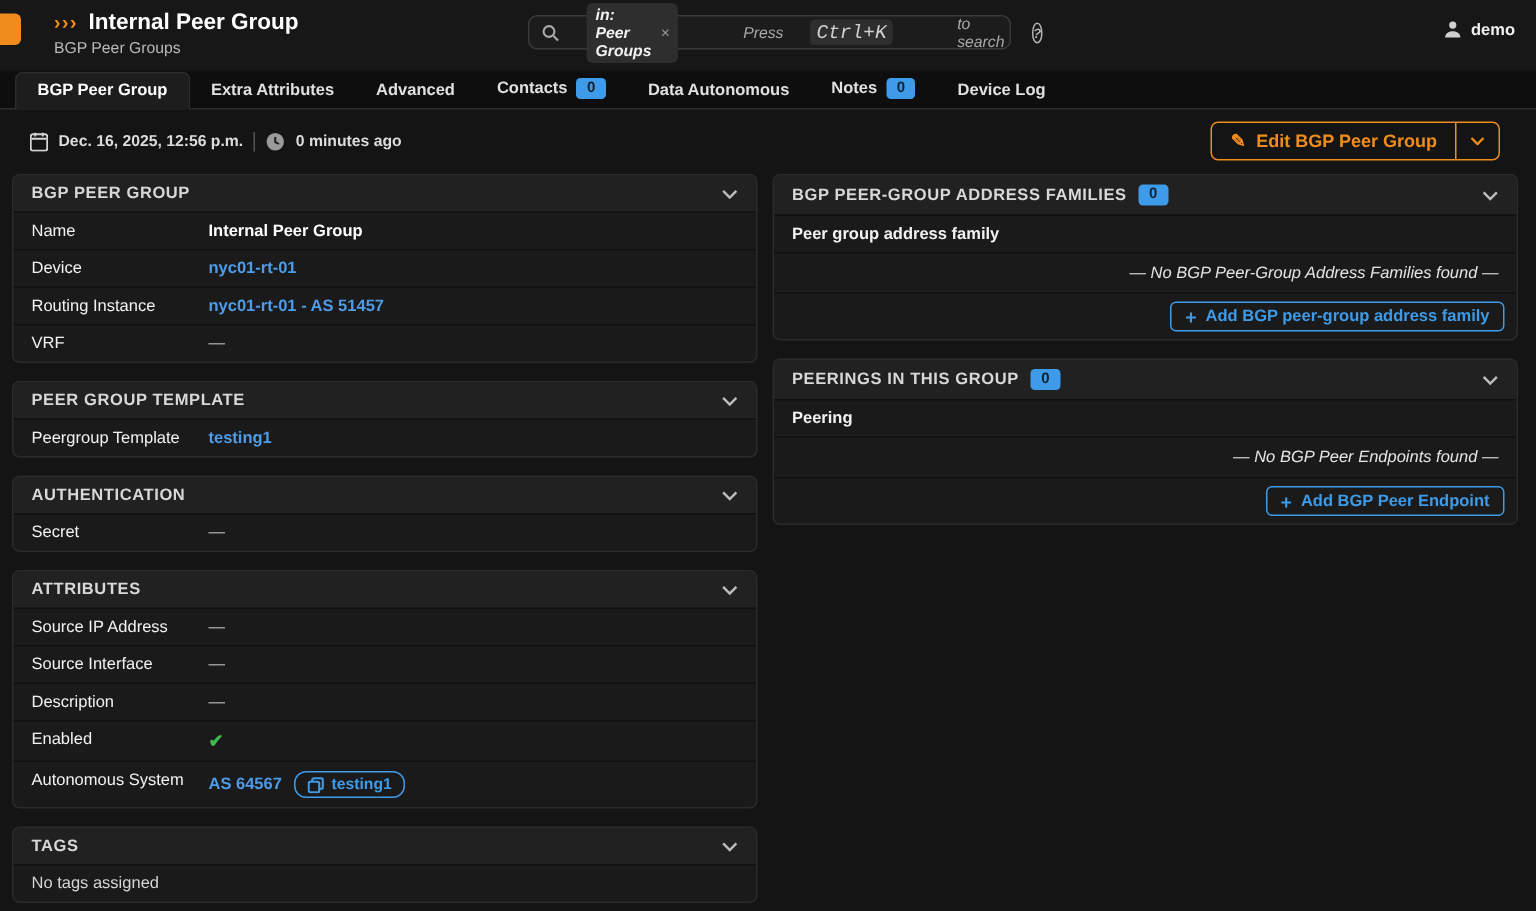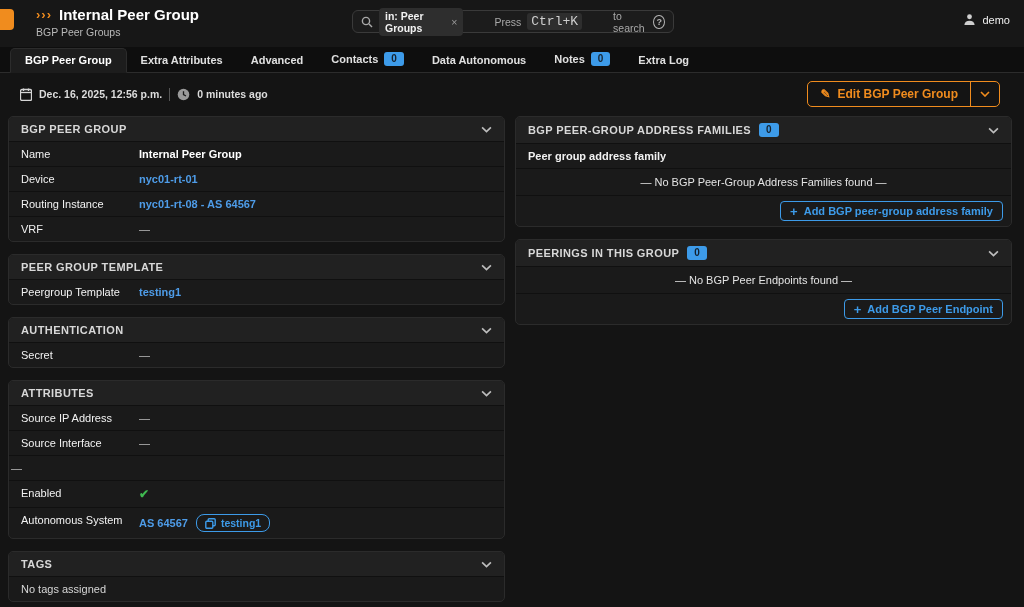--- a/index.html
+++ b/index.html
@@ -19,31 +19,31 @@
   .topbar{position:relative;height:47px;background:var(--topbar);}
   .sidebar-toggle{position:absolute;left:-6px;top:9px;width:20px;height:21px;
     background:var(--orange);border-radius:4px;border:none;cursor:pointer;}
   .title-block{position:absolute;left:36px;top:6px;}
   .title-row{display:flex;align-items:center;gap:7px;}
   .crumbs{color:var(--orange);font-weight:700;font-size:13px;letter-spacing:1px;}
   .page-title{font-size:15px;font-weight:700;color:#fff;}
   .page-subtitle{color:#b9b9b9;font-size:10.5px;margin-top:3px;}
   .searchbar{position:absolute;left:352px;top:10px;width:322px;height:23px;
     background:#1c1c1c;border:1px solid #3a3a3a;border-radius:6px;
-    display:flex;align-items:center;gap:6px;padding:0 8px;}
+    display:flex;align-items:center;gap:18px;padding:0 8px;font-style:italic;}
   .chip{background:#2e2e2e;border-radius:4px;padding:2px 6px;display:flex;gap:6px;align-items:center;
     font-weight:700;color:#f2f2f2;font-size:10.5px;}
   .chip-x{color:#9a9a9a;font-weight:400;cursor:pointer;}
   .search-hint{color:#a9a9a9;font-size:10.5px;padding-left:25px;}
   .kbd{background:#2e2e2e;border-radius:3px;padding:1px 4px;color:#cfcfcf;
     font-family:"Liberation Mono",monospace;font-size:13px;}
   .help-circle{margin-left:auto;width:14px;height:14px;border:1.5px solid #b5b5b5;border-radius:50%;
     color:#b5b5b5;font-weight:700;font-size:9px;display:flex;align-items:center;justify-content:center;}
   .userbox{position:absolute;right:14px;top:13px;display:flex;align-items:center;gap:6px;
-    font-weight:400;color:#f0f0f0;font-size:11px;cursor:pointer;}
+    font-weight:700;color:#f0f0f0;font-size:11px;cursor:pointer;}
   
   .tabbar{background:var(--tabbar);display:flex;align-items:flex-end;padding-left:10px;
     border-bottom:1px solid #2c2c2c;height:26px;}
   .tab{display:flex;align-items:center;gap:6px;padding:5px 14px 6px;color:#e0e0e0;
     font-weight:700;font-size:11px;cursor:pointer;white-space:nowrap;}
   .tab.active{background:#1d1d1d;border:1px solid #2c2c2c;border-bottom-color:#1d1d1d;
     border-radius:5px 5px 0 0;margin-bottom:-1px;color:#fff;}
   .count-badge{background:var(--badge-blue);color:#15222e;border-radius:3px;
     padding:1px 7px;font-size:10px;font-weight:700;line-height:12px;}
   
@@ -65,21 +65,21 @@
   .chev{color:#bdbdbd;display:flex;align-items:center;cursor:pointer;}
   .row{display:flex;border-top:1px solid var(--row-sep);}
   .row-label{width:128px;flex-shrink:0;padding:6px 12px;font-weight:400;color:#f2f2f2;}
   .row-value{padding:6px 12px 6px 2px;display:flex;align-items:center;gap:8px;min-width:0;}
   .link{color:var(--blue);font-weight:700;text-decoration:none;cursor:pointer;}
   .dash{color:#bdbdbd;}
   .check{color:var(--green);font-weight:700;font-size:12px;}
   .as-badge{display:inline-flex;align-items:center;gap:5px;border:1.5px solid var(--badge-blue);
     border-radius:8px;padding:2px 8px;color:var(--badge-blue);font-weight:700;font-size:10.5px;cursor:pointer;}
   .colhead-row{border-top:1px solid var(--row-sep);padding:6px 12px;font-weight:700;color:#f2f2f2;}
-  .empty-row{border-top:1px solid var(--row-sep);padding:7px 12px;text-align:center;color:#e4e4e4;}
+  .empty-row{border-top:1px solid var(--row-sep);padding:7px 12px;text-align:right;color:#e4e4e4;font-style:italic;}
   .footer-row{border-top:1px solid var(--row-sep);padding:5px 8px;display:flex;justify-content:flex-end;}
   .add-btn{display:flex;align-items:center;gap:6px;border:1px solid var(--badge-blue);border-radius:4px;
     background:transparent;color:var(--badge-blue);font-weight:700;font-size:11px;
     padding:3px 9px;cursor:pointer;}
   .plus{font-size:13px;font-weight:700;line-height:11px;}
   svg{display:block;}
 </style>
 </head>
 <body>
 
@@ -136,21 +136,21 @@
       <span class="count-badge">0</span>
     </div>
   <div class="tab">
       <span>Data Autonomous</span>
     </div>
   <div class="tab">
       <span>Notes</span>
       <span class="count-badge">0</span>
     </div>
   <div class="tab">
-      <span>Extra Log</span>
+      <span>Device Log</span>
     </div>
 </div>
 
 <div class="content">
 
   <div class="meta-row">
     <div class="meta-left">
       <span>
         <svg width="12" height="13" viewBox="0 0 12 13">
             <rect x="0.5" y="1.5" width="11" height="11" rx="1.5" fill="none" stroke="#d6d6d6" stroke-width="1.3"></rect>
@@ -207,21 +207,21 @@
         </div>
         <div class="row">
           <div class="row-label">Device</div>
           <div class="row-value">
               <a class="link">nyc01-rt-01</a>
             </div>
         </div>
         <div class="row">
           <div class="row-label">Routing Instance</div>
           <div class="row-value">
-              <a class="link">nyc01-rt-08 - AS 64567</a>
+              <a class="link">nyc01-rt-01 - AS 51457</a>
             </div>
         </div>
         <div class="row">
           <div class="row-label">VRF</div>
           <div class="row-value">
               <span class="dash">—</span>
             </div>
         </div>
       </div>
 
@@ -280,20 +280,21 @@
               <span class="dash">—</span>
             </div>
         </div>
         <div class="row">
           <div class="row-label">Source Interface</div>
           <div class="row-value">
               <span class="dash">—</span>
             </div>
         </div>
         <div class="row">
+          <div class="row-label">Description</div>
           <div class="row-value">
               <span class="dash">—</span>
             </div>
         </div>
         <div class="row">
           <div class="row-label">Enabled</div>
           <div class="row-value">
               <span class="check">✔</span>
             </div>
         </div>
@@ -361,20 +362,21 @@
           <div class="head-left">
             <span>PEERINGS IN THIS GROUP</span>
             <span class="count-badge">0</span>
           </div>
           <span class="chev">
               <svg width="11" height="7" viewBox="0 0 10 6">
                 <polyline points="1,1 5,5 9,1" fill="none" stroke="#bdbdbd" stroke-width="1.5"></polyline>
               </svg>
             </span>
         </div>
+        <div class="colhead-row">Peering</div>
         <div class="empty-row">— No BGP Peer Endpoints found —</div>
         <div class="footer-row">
           <button class="add-btn">
             <span class="plus">+</span>
             <span>Add BGP Peer Endpoint</span>
           </button>
         </div>
       </div>
 
     </div>

